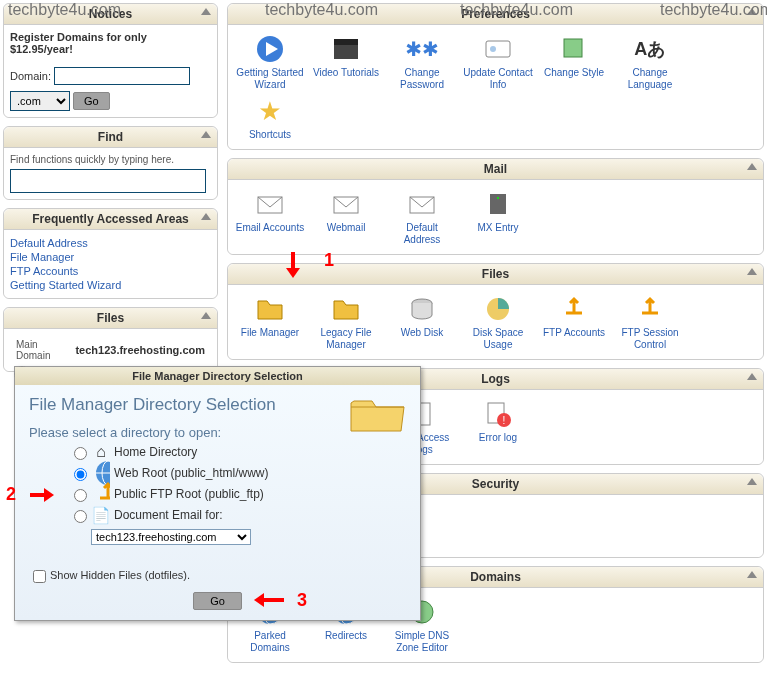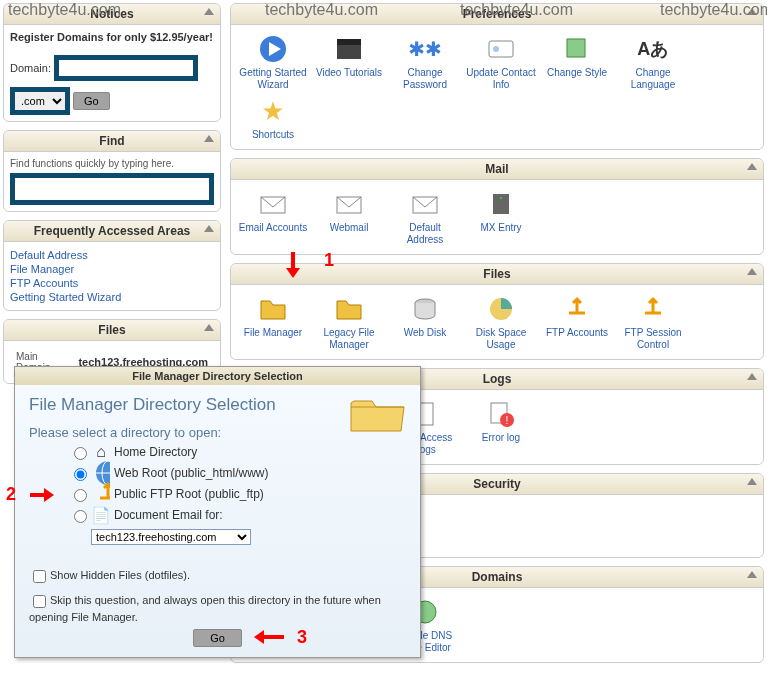--- a/index.html
+++ b/index.html
@@ -5,21 +5,21 @@
 body{margin:0;font-family:Verdana,Arial,sans-serif;font-size:11px;background:#fff;color:#333;width:767px}
 .wrap{padding:2px;position:relative}
 table.main{width:100%;border-collapse:collapse}
 td.left{width:215px;vertical-align:top;padding-right:8px}
 td.right{vertical-align:top}
 .box{border:1px solid #ccc;border-radius:6px;margin-bottom:8px}
 .box-h{background:linear-gradient(#f8f4e8,#e8e0c8);border-bottom:1px solid #ccc;text-align:center;font-weight:bold;font-size:12px;color:#333;padding:3px 0;border-radius:6px 6px 0 0;position:relative}
 .box-h .tog{position:absolute;right:6px;top:4px;width:0;height:0;border-left:5px solid transparent;border-right:5px solid transparent;border-bottom:7px solid #888}
 .box-b{padding:6px;background:#fff;border-radius:0 0 6px 6px}
 .notices b{font-weight:bold;font-size:11px}
-.field{border:5px solid #0c4a6e;padding:2px;font-size:11px}
+.field{border:1px solid #0c4a6e;padding:2px;font-size:11px}
 .btn{border:1px solid #888;background:#a3a3a3;padding:2px 10px;font-size:11px;border-radius:2px;cursor:pointer}
 .freq a{color:#2a5db0;text-decoration:none;display:block;padding:1px 0}
 .stats-row td{padding:2px 4px}
 .grid{display:flex;flex-wrap:wrap;padding:6px 4px}
 .ic{width:70px;text-align:center;padding:2px 3px;cursor:pointer}
 .ic .ico{width:32px;height:32px;margin:0 auto 2px;display:flex;align-items:center;justify-content:center;font-size:22px}
 .ic .lbl{font-size:10px;color:#2a5db0;line-height:1.2}
 .svgfolder{fill:#f0c040;stroke:#b08000;stroke-width:1}
 .anno{position:absolute;color:#ff0000;font-weight:bold;font-size:18px}
 .arrowdown{position:absolute;left:288px;top:252px;width:10px;height:28px}
@@ -404,21 +404,20 @@
             <input type="radio" name="dir" style="">
             <span class="ricon">
               <span style="font-size:16px">📄</span>
             </span>
             <span>Document Email for:</span>
           </div>
         </div>
 <select class="dlg-sel"><option>tech123.freehosting.com</option></select>
 <div style="height:16px"></div>
 <div class="chk-row"><input type="checkbox" style=""><span>Show Hidden Files (dotfiles).</span></div>
-<div class="chk-row"><input type="checkbox" style=""><span>Skip this question, and always open this directory in the future when opening File Manager.</span></div>
 <div class="go-row">
 <button class="btn" style="padding:2px 16px">Go</button>
 <div class="arrowr3"></div>
 <span style="position:absolute;left:268px;top:-2px;color:#ff0000;font-weight:bold;font-size:18px">3</span>
 </div>
 </div>
 </div>
 
 </div>
 

